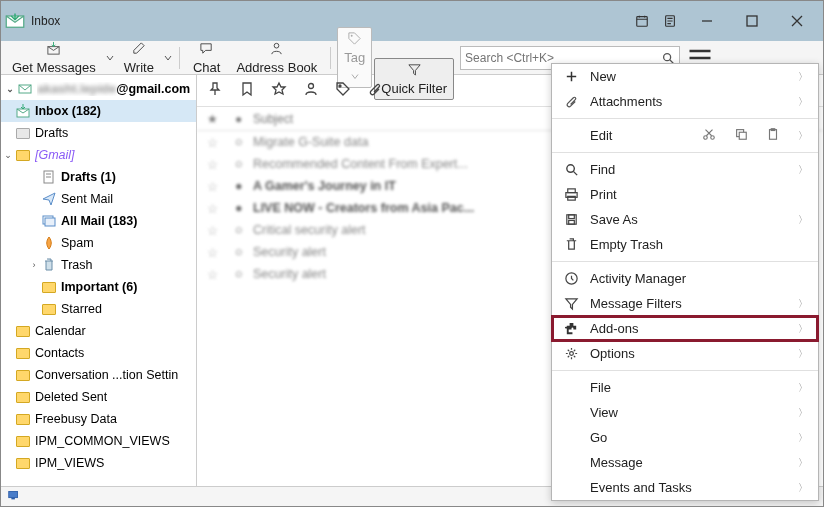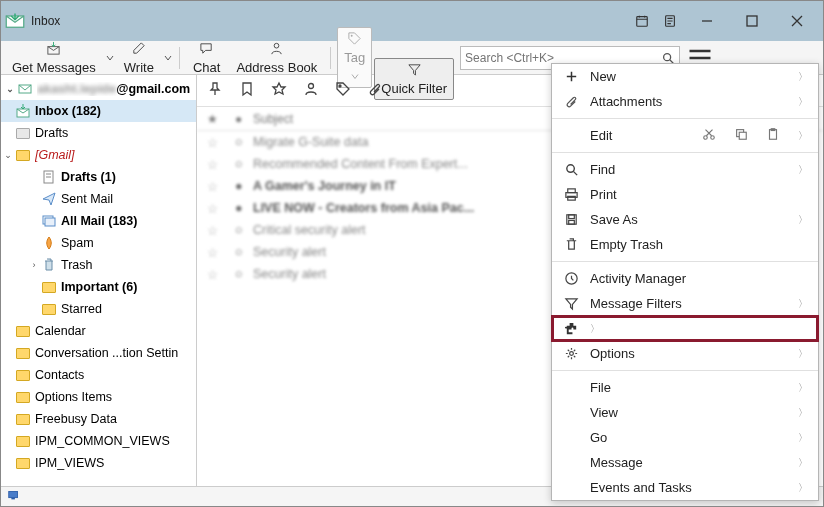--- a/index.html
+++ b/index.html
@@ -225,21 +225,21 @@
             <span class="icon">
               <div class="folder-gray"></div>
             </span>
             <span class="label">Drafts</span>
           </div>
           <div class="tree-item indent1">
             <span class="twisty">⌄</span>
             <span class="icon">
               <div class="folder-yellow"></div>
             </span>
-            <span class="label" style="font-style:italic;color:#b91c1c">[Gmail]</span>
+            <span class="label" style="font-style:italic;color:#8b5cf6">[Gmail]</span>
           </div>
           <div class="tree-item indent2 bold">
             <span class="twisty"></span>
             <span class="icon">
               <svg viewBox="0 0 16 16">
                 <rect x="3" y="2" width="9" height="12" fill="#fff" stroke="#888"></rect>
                 <path d="M5 5 H10 M5 8 H10" stroke="#888"></path>
               </svg>
             </span>
             <span class="label">Drafts (1)</span>
@@ -300,35 +300,35 @@
             <span class="icon">
               <div class="folder-yellow"></div>
             </span>
             <span class="label">Calendar</span>
           </div>
           <div class="tree-item indent1">
             <span class="twisty"></span>
             <span class="icon">
               <div class="folder-yellow"></div>
             </span>
+            <span class="label">Contacts</span>
+          </div>
+          <div class="tree-item indent1">
+            <span class="twisty"></span>
+            <span class="icon">
+              <div class="folder-yellow"></div>
+            </span>
             <span class="label">Conversation ...tion Settin</span>
           </div>
           <div class="tree-item indent1">
             <span class="twisty"></span>
             <span class="icon">
               <div class="folder-yellow"></div>
             </span>
-            <span class="label">Contacts</span>
-          </div>
-          <div class="tree-item indent1">
-            <span class="twisty"></span>
-            <span class="icon">
-              <div class="folder-yellow"></div>
-            </span>
-            <span class="label">Options Items</span>
+            <span class="label">Deleted Sent</span>
           </div>
           <div class="tree-item indent1">
             <span class="twisty"></span>
             <span class="icon">
               <div class="folder-yellow"></div>
             </span>
             <span class="label">Freebusy Data</span>
           </div>
           <div class="tree-item indent1">
             <span class="twisty"></span>
@@ -534,20 +534,21 @@
       </span>
       <span class="mlabel">Message Filters</span>
       <span class="arrow">〉</span>
     </div>
   <div class="mi highlight">
       <span class="micon">
         <svg viewBox="0 0 16 16" fill="#333">
           <path d="M6 2 H10 V5 H13 V9 H10 V8 A1 1 0 0 0 8 8 V9 H5 V12 H9 V14 H3 V8 H2 A1 1 0 0 1 2 6 H3 V5 H6 Z"></path>
         </svg>
       </span>
+      <span class="mlabel">Add-ons</span>
       <span class="arrow">〉</span>
     </div>
   <div class="mi">
       <span class="micon">
         <svg viewBox="0 0 16 16" fill="none" stroke="#444" stroke-width="1.3">
           <circle cx="8" cy="8" r="2"></circle>
           <path d="M8 2 V4 M8 12 V14 M2 8 H4 M12 8 H14 M4 4 L5.5 5.5 M10.5 10.5 L12 12 M4 12 L5.5 10.5 M10.5 5.5 L12 4"></path>
         </svg>
       </span>
       <span class="mlabel">Options</span>

